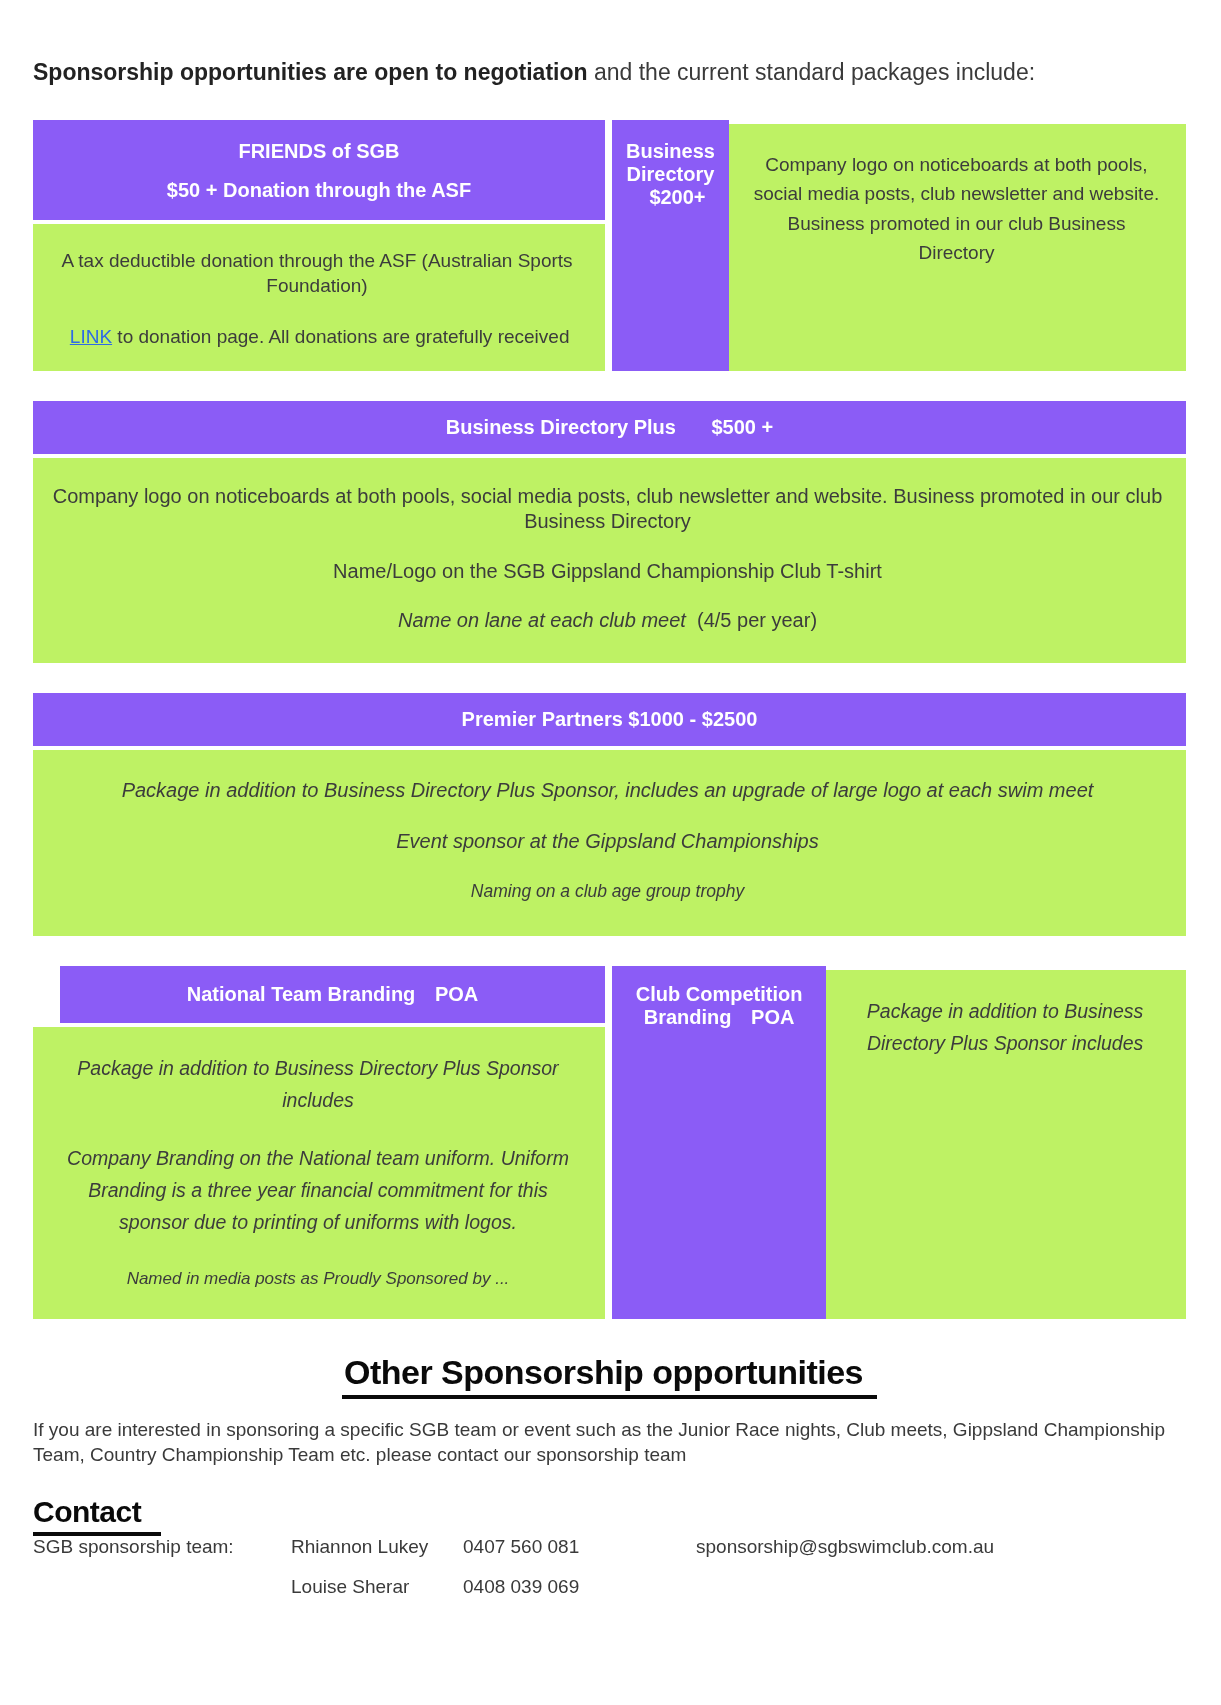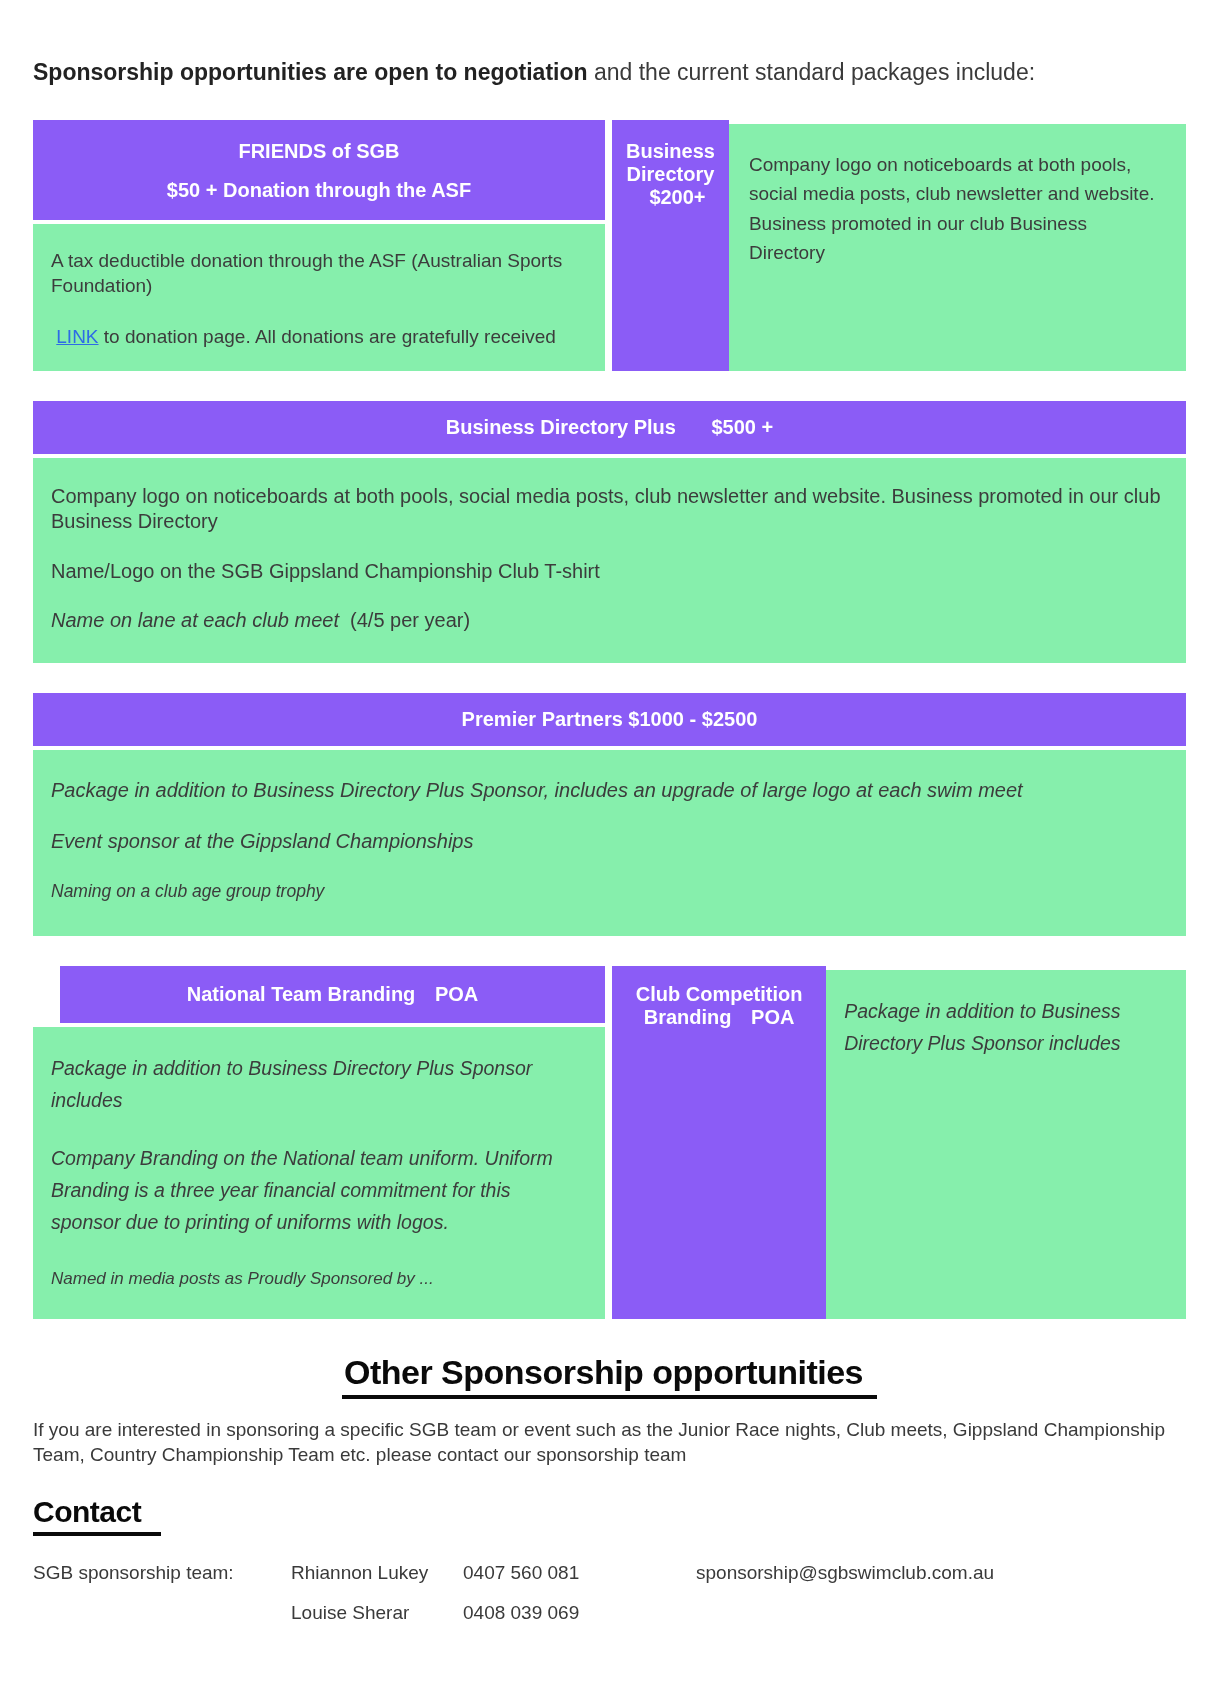--- a/index.html
+++ b/index.html
@@ -36,27 +36,28 @@
     font-weight: bold;
     font-size: 20px;
     text-align: center;
     padding: 20px 14px 18px 14px;
   }
   .hdr .line2 { display: block; margin-top: 16px; }
   .hdr-single { padding: 15px 14px; }
   .price-gap-sm { margin-left: 14px; }
   .price-gap-lg { margin-left: 30px; }
   .panel {
-    background: #86efac;
+    background: #bef264;
     margin-top: 4px;
     padding: 20px 22px 22px 18px;
     font-size: 19px;
     line-height: 1.4;
     color: #3c3c3c;
     flex: 1 1 auto;
+    text-align: center;
   }
   .panel p + p { margin-top: 26px; }
   .section-gap { height: 30px; }
   
   .panel-friends { line-height: 1.32; padding-top: 24px; }
   .panel-bd { line-height: 1.55; padding-top: 26px; padding-left: 20px; }
   a.link {
     color: #2e6be6;
     text-decoration: underline;
   }
@@ -96,21 +97,21 @@
   .contact-heading span {
     display: inline-block;
     font-size: 30px;
     font-weight: 800;
     letter-spacing: -0.5px;
     color: #0a0a0a;
     border-bottom: 4px solid #0a0a0a;
     padding: 0 20px 3px 0;
   }
   
-  .contact-rows { margin-top: 26px; font-size: 19px; color: #3a3a3a; }
+  .contact-rows { font-size: 19px; color: #3a3a3a; }
   .c-row { display: flex; align-items: baseline; }
   .c-row + .c-row { margin-top: 18px; }
   .c-label { width: 258px; }
   .c-indent { width: 258px; }
   .c-name { width: 172px; }
   .c-phone { width: 190px; }
   .c-email { margin-left: 43px; }
 </style>
 </head>
 <body>

